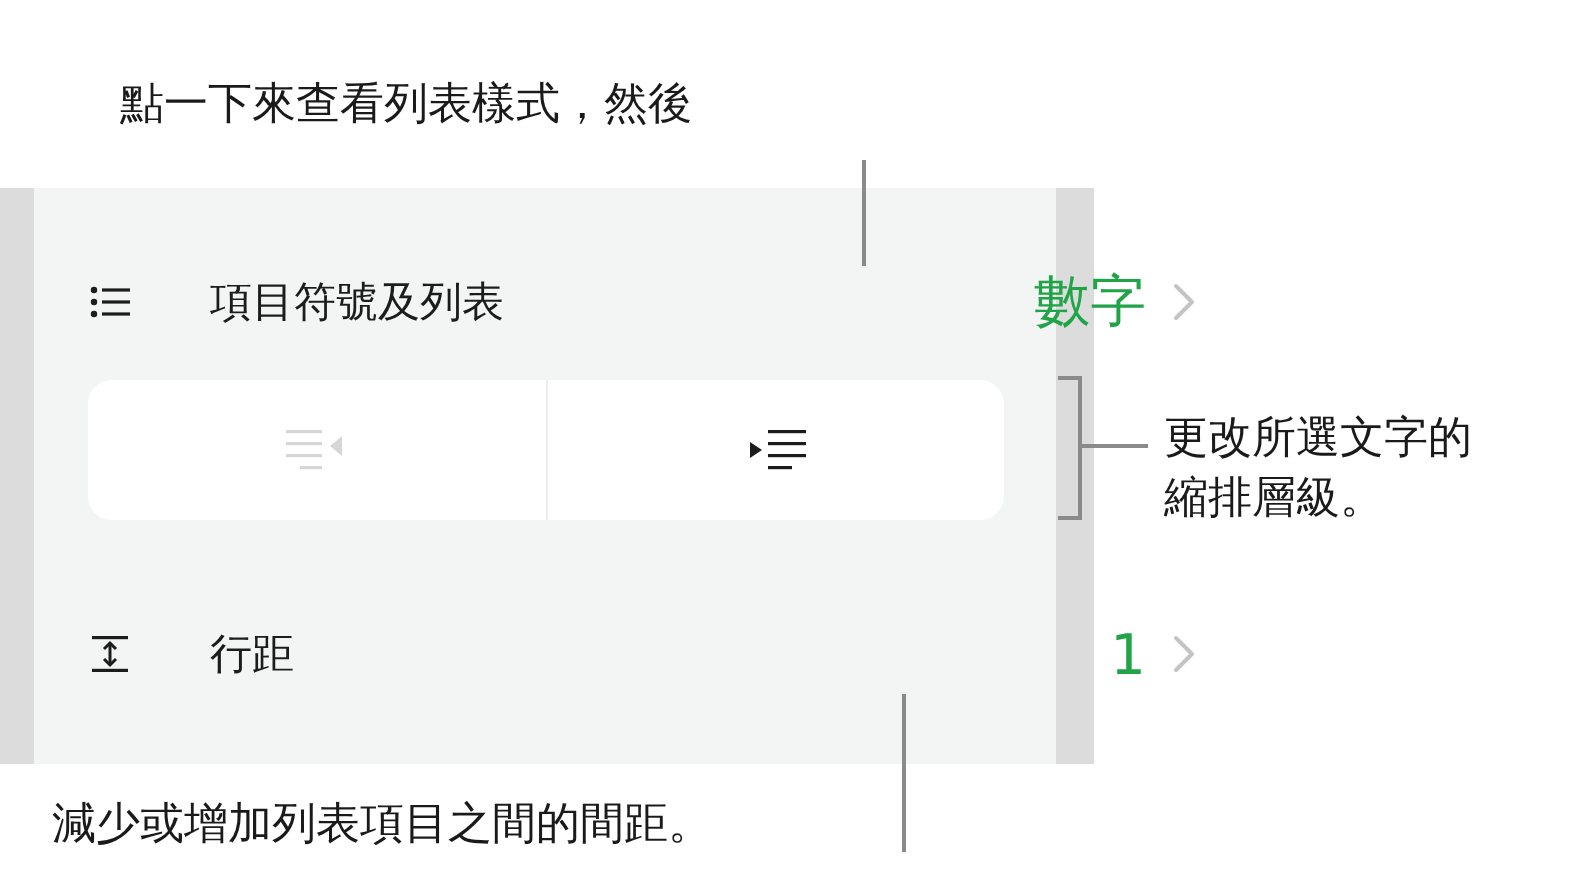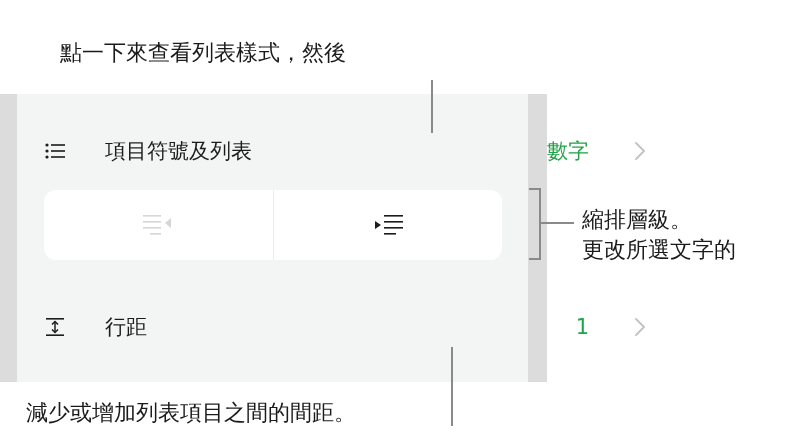--- a/index.html
+++ b/index.html
@@ -14,44 +14,44 @@
   .callout-top div { text-align:right; }
   .callout-right { left:582px; top:205px; }
   .callout-bottom { left:26px; top:398px; }
   .line { position:absolute; background:#8a8a8a; }
 
   .strip { position:absolute; top:94px; height:288px; background:#dcdcdc; }
   .strip-left { left:0; width:17px; }
   .strip-right { left:528px; width:19px; }
   .panel { position:absolute; left:17px; top:94px; width:511px; height:288px; background:#f3f5f5; }
 
-  .row { position:absolute; left:0; width:612px; height:40px; display:flex; align-items:center; cursor:pointer;padding-left:48px; }
+  .row { position:absolute; left:0; width:612px; height:40px; display:flex; align-items:center; cursor:pointer; }
   .row-bullets { top:131px; }
   .row-spacing { top:307px; }
   .row .icon { position:absolute; left:27px; width:22px; height:22px; }
   .row .label { position:absolute; left:88px; font-size:21px; color:#1c1c1c; }
-  .row .value { position:absolute; right:88px; font-size:21px; color:#21a448; }
+  .row .value { position:absolute; right:56px; font-size:28px; color:#21a448; }
   .row .chev { position:absolute; right:30px; width:14px; height:22px; }
 
   .indent-group {
     position:absolute; left:44px; top:190px; width:458px; height:70px;
     background:#ffffff; border-radius:12px; display:flex; overflow:hidden;
   }
   .indent-btn { flex:1; display:flex; align-items:center; justify-content:center; cursor:pointer; }
   .indent-sep { width:1px; background:#ececec; }
 </style>
 </head>
 <body>
 
 <div class="callout-text callout-top">
   <div>點一下來查看列表樣式，然後</div>
 </div>
 <div class="callout-text callout-right">
+  <div>更改所選文字的</div>
   <div>縮排層級。</div>
-  <div>更改所選文字的</div>
 </div>
 <div class="callout-text callout-bottom">減少或增加列表項目之間的間距。</div>
 
 <div class="strip strip-left"></div>
 <div class="strip strip-right"></div>
 
 <div class="panel">
 </div>
 
 <div class="row row-bullets" style="left:17px;">

